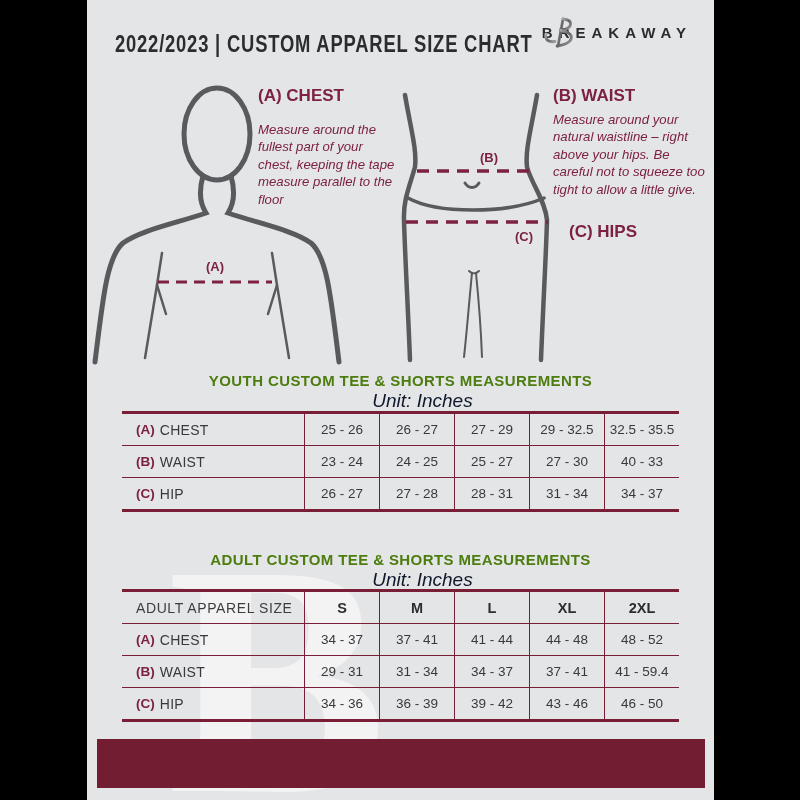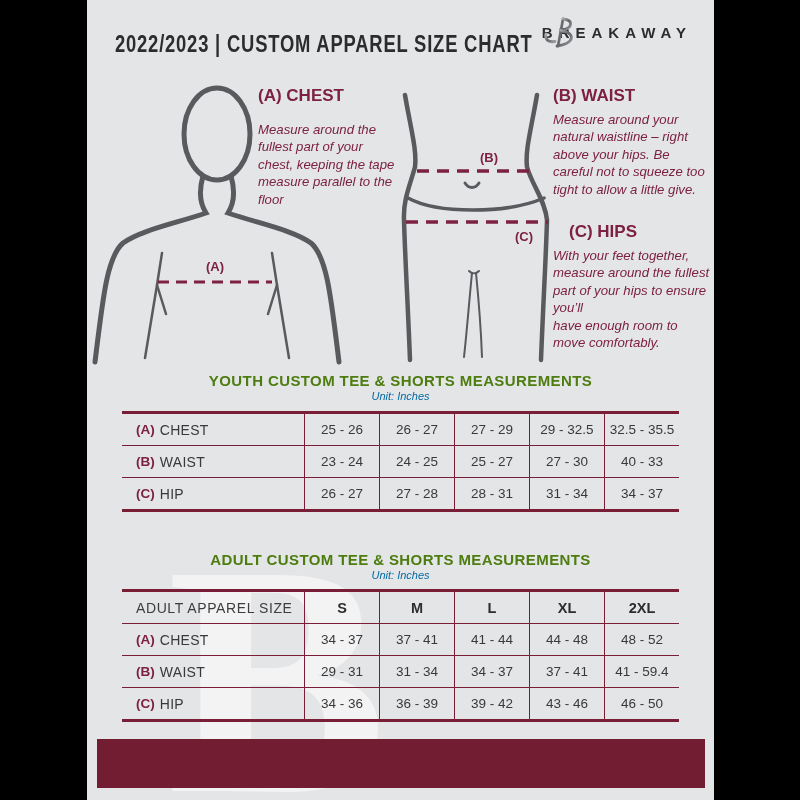--- a/index.html
+++ b/index.html
@@ -21,21 +21,21 @@
   .brand-text{font-size:15px;font-weight:bold;color:#2b2c2e;letter-spacing:6px;}
   
   .inst-h{position:absolute;font-size:17px;font-weight:bold;color:#7c2141;}
   .inst-t{position:absolute;font-size:13.2px;font-style:italic;color:#7c2141;
           line-height:1.32;white-space:pre-line;}
   .diag-label{position:absolute;font-size:13px;font-weight:bold;color:#7c2141;}
   
   .tbl-title{position:absolute;left:0;width:627px;text-align:center;
              font-size:15px;font-weight:bold;color:#4d7c0f;letter-spacing:.4px;}
   .tbl-unit{position:absolute;left:0;width:627px;text-align:center;
-            font-size:11px;font-style:italic;color:#0369a1;}
+            font-size:19px;font-style:italic;color:#0f172a;padding-left:22px;}
   
   .size-table{
     position:absolute;left:35px;width:557px;
     border-top:3px solid #7a1e38;border-bottom:3px solid #7a1e38;
     background:transparent;
   }
   .t-row{display:grid;grid-template-columns:182px repeat(5,75px);height:31px;}
   .t-row + .t-row{border-top:1.5px solid #7a1e38;}
   .t-cell{display:flex;align-items:center;justify-content:center;
           font-size:13.5px;color:#39393b;}
@@ -111,22 +111,20 @@
   <div class="diag-label" style="left:393px;top:150px;">(B)</div>
   <div class="diag-label" style="left:428px;top:229px;">(C)</div>
 
   <div class="inst-h" style="left:171px;top:86px;">(A) CHEST</div>
   <div class="inst-t" style="left:171px;top:110px;width:142px;margin-top:11px;">Measure around the fullest part of your chest, keeping the tape measure parallel to the floor</div>
 
   <div class="inst-h" style="left:466px;top:86px;">(B) WAIST</div>
   <div class="inst-t" style="left:466px;top:111px;width:152px;">Measure around your natural waistline – right above your hips. Be careful not to squeeze too tight to allow a little give.</div>
 
   <div class="inst-h" style="left:466px;top:222px;margin-left:16px;">(C) HIPS</div>
-  <div class="inst-t" style="left:466px;top:247px;width:158px;">With your feet together, measure around the fullest part of your hips to ensure you’ll
-have enough room to move comfortably.</div>
 
   <div class="tbl-title" style="top:372px;">YOUTH CUSTOM TEE &amp; SHORTS MEASUREMENTS</div>
   <div class="tbl-unit" style="top:390px;">Unit: Inches</div>
   <div class="size-table" style="top:411px;" id="youth-table">
       <div class="t-row">
         <div class="t-cell label-col">
           <span class="row-key">(A)</span>
           <span class="row-label">CHEST</span>
         </div>
         <div class="t-cell size-col">25 - 26</div>

